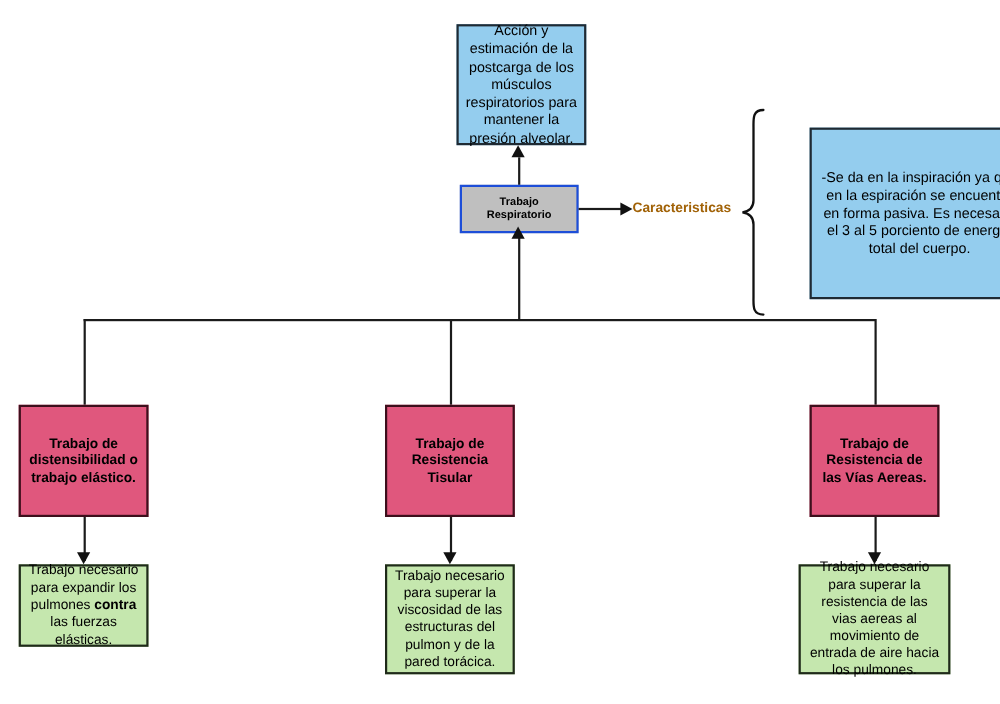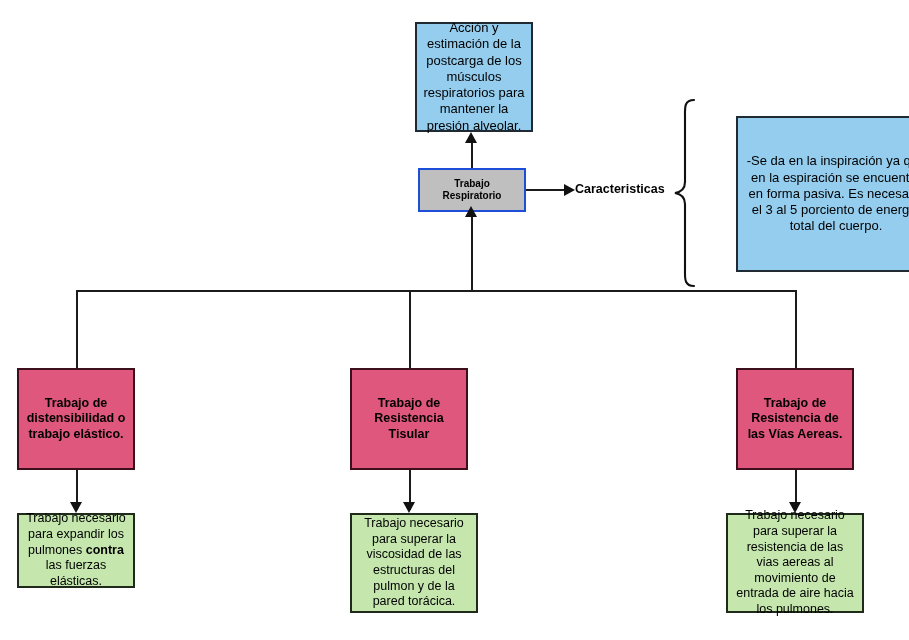--- a/index.html
+++ b/index.html
@@ -57,21 +57,21 @@
   
   .box-green {
     background: #c5e7ae;
     border: 2px solid #1f2a1a;
     font-size: 12.5px;
   }
   .plain-label {
     position: absolute;
     font-size: 12.5px;
     font-weight: bold;
-    color: #000000;
+    color: #a16207;
     white-space: nowrap;
   }
   
   .ln {
     position: absolute;
     background: #1b1b1b;
   }
   .ln-v { width: 1.6px; }
   .ln-h { height: 1.6px; }
   .arrow-up, .arrow-down, .arrow-right {
@@ -156,21 +156,21 @@
 
   <div class="node box-pink" style="left:350px; top:368px; width:118px; height:102px;">
     <span class="txt">Trabajo de
 Resistencia
 Tisular</span>
   </div>
 
   <div class="ln ln-v" style="left:409px; top:470px; height:40px;"></div>
   <div class="arrow-down" style="left:403px; top:502px;"></div>
 
-  <div class="node box-green" style="left:350px; top:513px; width:128px; height:100px;">
+  <div class="node box-green" style="left:350px; top:513px; width:118px; height:100px;">
     <span class="txt">Trabajo necesario para superar la viscosidad de las estructuras del pulmon y de la pared torácica.</span>
   </div>
 
   <div class="node box-pink" style="left:736px; top:368px; width:118px; height:102px;">
     <span class="txt">Trabajo de
 Resistencia de
 las Vías Aereas.</span>
   </div>
 
   <div class="ln ln-v" style="left:795px; top:470px; height:40px;"></div>

